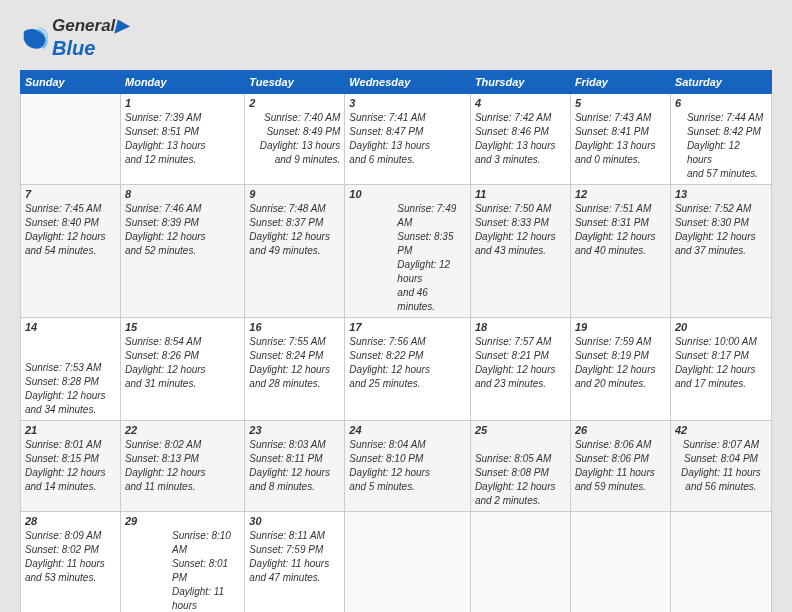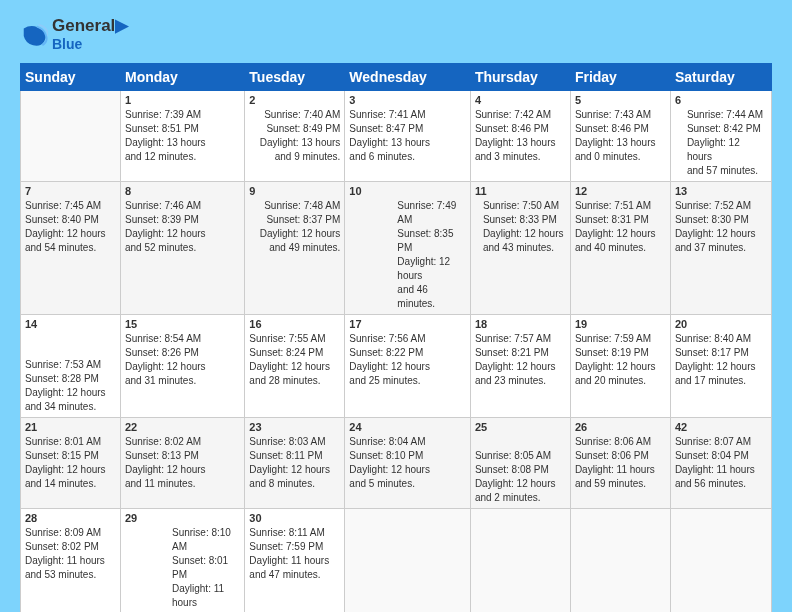--- a/index.html
+++ b/index.html
@@ -7,21 +7,22 @@
       font-family: Arial, sans-serif;
       background: #fff;
       width: 792px;
       height: 612px;
       overflow: hidden;
     }
     .container {
       width: 792px;
       height: 612px;
       padding: 16px 20px 10px 20px;
-      background: #7dd3fc;
+      background: #e5e5e5;
+      font-style: italic;
     }
     .header {
       display: flex;
       justify-content: space-between;
       align-items: flex-start;
       margin-bottom: 10px;
     }
     .logo {
       display: flex;
       align-items: center;
@@ -44,21 +45,21 @@
       font-size: 14px;
       color: #555;
     }
     table {
       width: 100%;
       border-collapse: collapse;
     }
     thead tr th {
       background: #1565c0;
       color: #fff;
-      font-size: 14px;
+      font-size: 11px;
       font-weight: bold;
       padding: 5px 4px;
       text-align: left;
       border: 1px solid #1565c0;
     }
     tbody tr td {
       border: 1px solid #ccc;
       vertical-align: top;
       padding: 3px 4px;
       font-size: 9.5px;
@@ -94,21 +95,21 @@
 <div class="container">
   <div class="header">
     <div class="logo">
       <svg class="logo-icon" viewBox="0 0 30 30" width="36" height="36">
         <path d="M4 8 Q14 2 24 10 Q30 14 26 22 Q22 28 14 26 Q6 24 4 16 Z" fill="#1565c0"></path>
         <path d="M18 6 Q26 8 28 16 Q30 22 24 26" fill="none" stroke="#64b5f6" stroke-width="2"></path>
         <path d="M20 4 Q30 6 30 16" fill="none" stroke="#90caf9" stroke-width="1.5"></path>
       </svg>
       <div style="line-height:1.2">
         <div style="font-size:17px;font-weight:bold;color:#333;">General<span style="color:#1565c0;">▶</span></div>
-        <div style="font-size:14px;font-weight:bold;color:#1565c0;">Blue</div>
+        <div style="font-size:20px;font-weight:bold;color:#1565c0;">Blue</div>
       </div>
     </div>
     <div class="title-block">
       <div class="month-title"></div>
       <div class="subtitle"></div>
     </div>
   </div>
 
   <table>
     <thead>
@@ -149,21 +150,21 @@
           <td>
             <span class="day-number">4</span>
             <div class="day-info" style="white-space: pre-line;">Sunrise: 7:42 AM
 Sunset: 8:46 PM
 Daylight: 13 hours
 and 3 minutes.</div>
           </td>
           <td>
             <span class="day-number">5</span>
             <div class="day-info" style="white-space: pre-line;">Sunrise: 7:43 AM
-Sunset: 8:46 PM
+Sunset: 8:41 PM
 Daylight: 13 hours
 and 0 minutes.</div>
           </td>
           <td>
             <span class="day-number">6</span>
             <div class="day-info" style="white-space: pre-line; margin-left: 12px;">Sunrise: 7:44 AM
 Sunset: 8:42 PM
 Daylight: 12 hours
 and 57 minutes.</div>
           </td>
@@ -178,35 +179,35 @@
           </td>
           <td>
             <span class="day-number">8</span>
             <div class="day-info" style="white-space: pre-line;">Sunrise: 7:46 AM
 Sunset: 8:39 PM
 Daylight: 12 hours
 and 52 minutes.</div>
           </td>
           <td>
             <span class="day-number">9</span>
-            <div class="day-info" style="white-space: pre-line; text-align: right;">Sunrise: 7:48 AM
+            <div class="day-info" style="white-space: pre-line;">Sunrise: 7:48 AM
 Sunset: 8:37 PM
 Daylight: 12 hours
 and 49 minutes.</div>
           </td>
           <td>
             <span class="day-number">10</span>
             <div class="day-info" style="white-space: pre-line; margin-left: 48px;">Sunrise: 7:49 AM
 Sunset: 8:35 PM
 Daylight: 12 hours
 and 46 minutes.</div>
           </td>
           <td>
             <span class="day-number">11</span>
-            <div class="day-info" style="white-space: pre-line; margin-left: 8px;">Sunrise: 7:50 AM
+            <div class="day-info" style="white-space: pre-line;">Sunrise: 7:50 AM
 Sunset: 8:33 PM
 Daylight: 12 hours
 and 43 minutes.</div>
           </td>
           <td>
             <span class="day-number">12</span>
             <div class="day-info" style="white-space: pre-line;">Sunrise: 7:51 AM
 Sunset: 8:31 PM
 Daylight: 12 hours
 and 40 minutes.</div>
@@ -257,21 +258,21 @@
           </td>
           <td>
             <span class="day-number">19</span>
             <div class="day-info" style="white-space: pre-line;">Sunrise: 7:59 AM
 Sunset: 8:19 PM
 Daylight: 12 hours
 and 20 minutes.</div>
           </td>
           <td>
             <span class="day-number">20</span>
-            <div class="day-info" style="white-space: pre-line;">Sunrise: 8:40 AM
+            <div class="day-info" style="white-space: pre-line;">Sunrise: 10:00 AM
 Sunset: 8:17 PM
 Daylight: 12 hours
 and 17 minutes.</div>
           </td>
         </tr>
         <tr>
           <td>
             <span class="day-number">21</span>
             <div class="day-info" style="white-space: pre-line;">Sunrise: 8:01 AM
 Sunset: 8:15 PM
@@ -308,21 +309,21 @@
           </td>
           <td>
             <span class="day-number">26</span>
             <div class="day-info" style="white-space: pre-line;">Sunrise: 8:06 AM
 Sunset: 8:06 PM
 Daylight: 11 hours
 and 59 minutes.</div>
           </td>
           <td>
             <span class="day-number">42</span>
-            <div class="day-info" style="white-space: pre-line;">Sunrise: 8:07 AM
+            <div class="day-info" style="white-space: pre-line; text-align: center;">Sunrise: 8:07 AM
 Sunset: 8:04 PM
 Daylight: 11 hours
 and 56 minutes.</div>
           </td>
         </tr>
         <tr>
           <td>
             <span class="day-number">28</span>
             <div class="day-info" style="white-space: pre-line;">Sunrise: 8:09 AM
 Sunset: 8:02 PM

